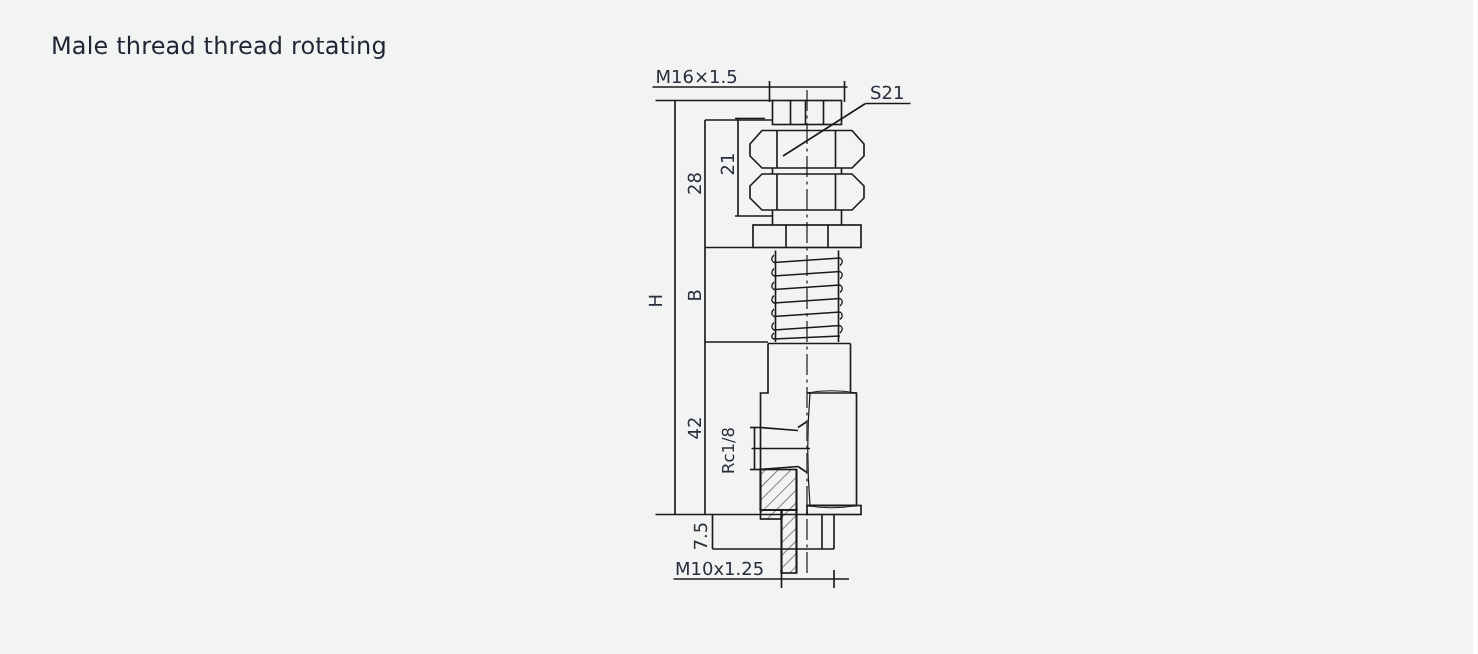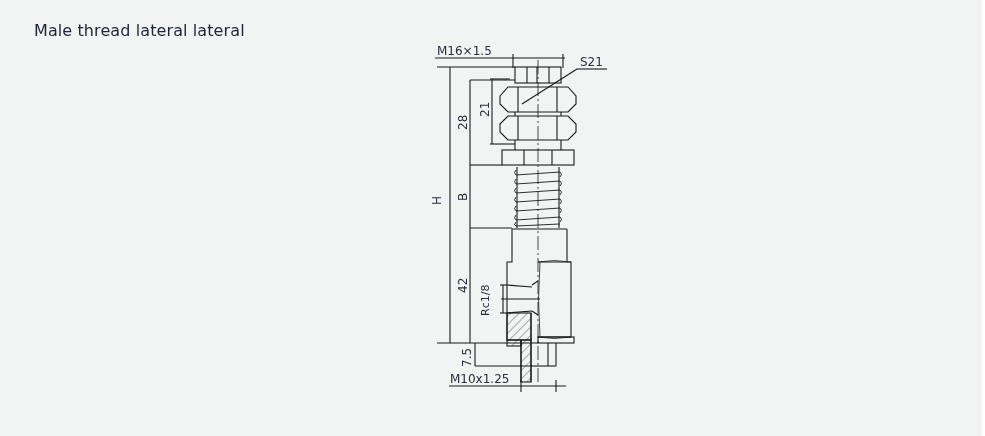--- a/index.html
+++ b/index.html
@@ -17,21 +17,21 @@
       font-size: 16px; color: #1f2433; letter-spacing: 0.1px;
       font-family: "DejaVu Sans", sans-serif;
     }
     svg.drawing { position: absolute; left: 0; top: 0; }
     .dim-text { font-family: "DejaVu Sans", sans-serif; font-size: 12px; fill: #2a2d3a; }
   </style>
 </head>
 <body>
 
 <div class="panel"></div>
-<div class="title">Male thread lateral lateral</div>
+<div class="title">Male thread thread rotating</div>
 
 <svg class="drawing" width="985" height="436" viewBox="0 0 985 436" xmlns="http://www.w3.org/2000/svg">
   <defs>
     <pattern id="hatch" width="6" height="6" patternUnits="userSpaceOnUse" patternTransform="rotate(45)">
       <line x1="0" y1="0" x2="0" y2="6" stroke="#333" stroke-width="0.8"></line>
     </pattern>
   </defs>
   <g stroke="#1a1a1a" stroke-width="1.1" fill="none">
 
     <line x1="435" y1="58" x2="565" y2="58"></line>

